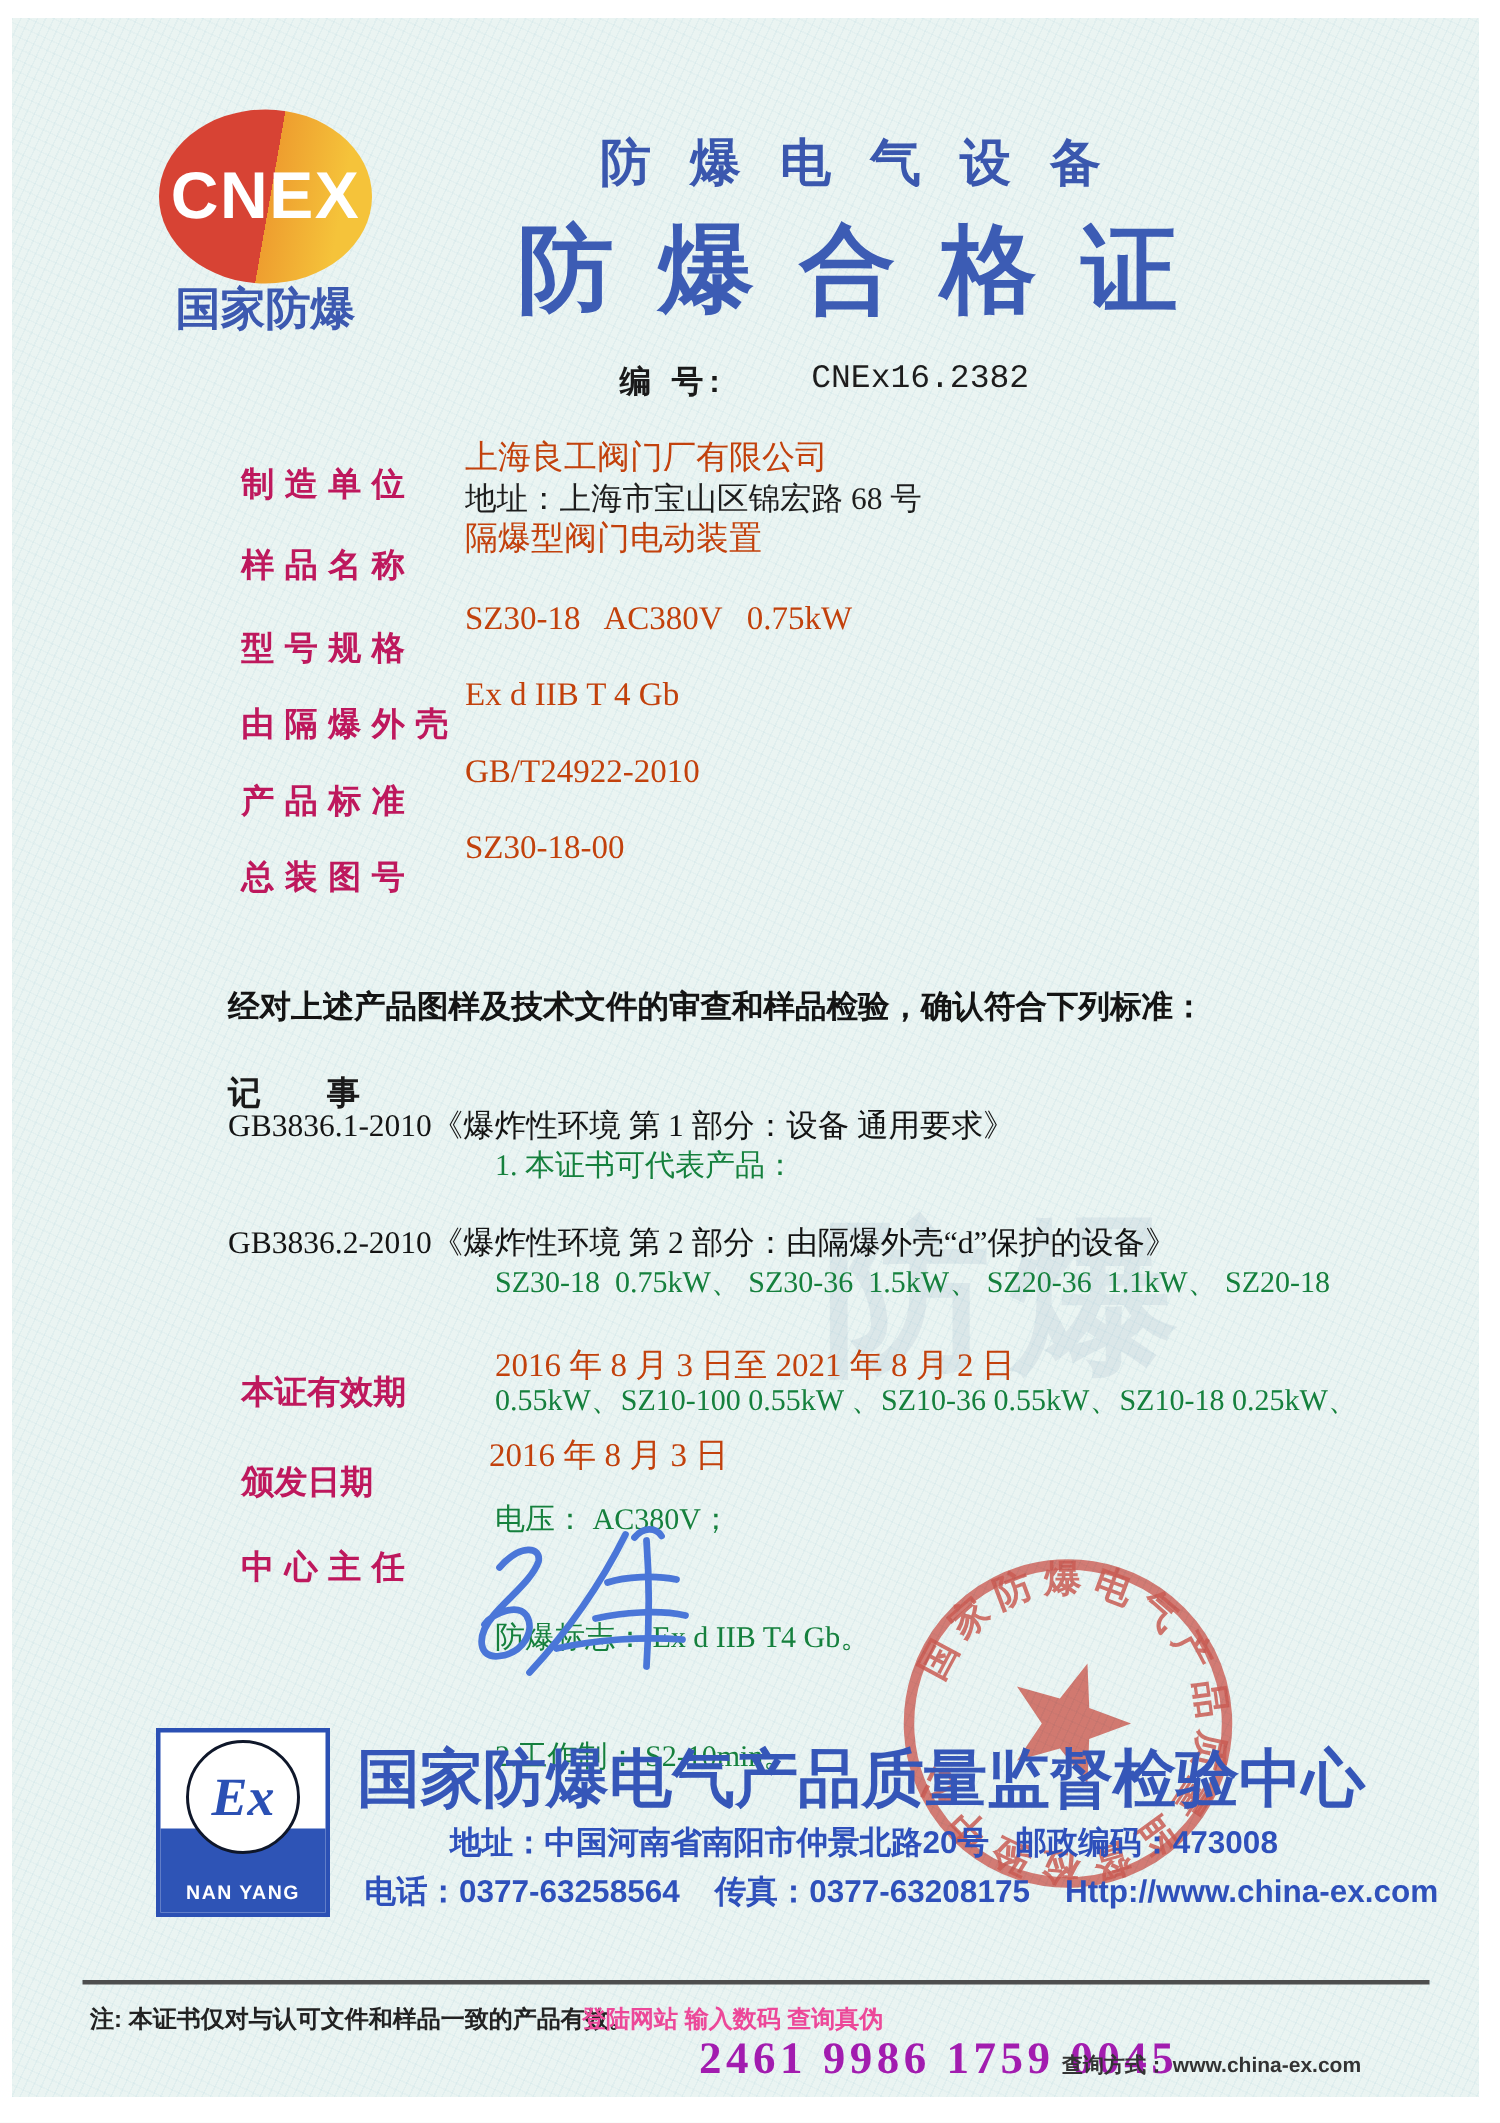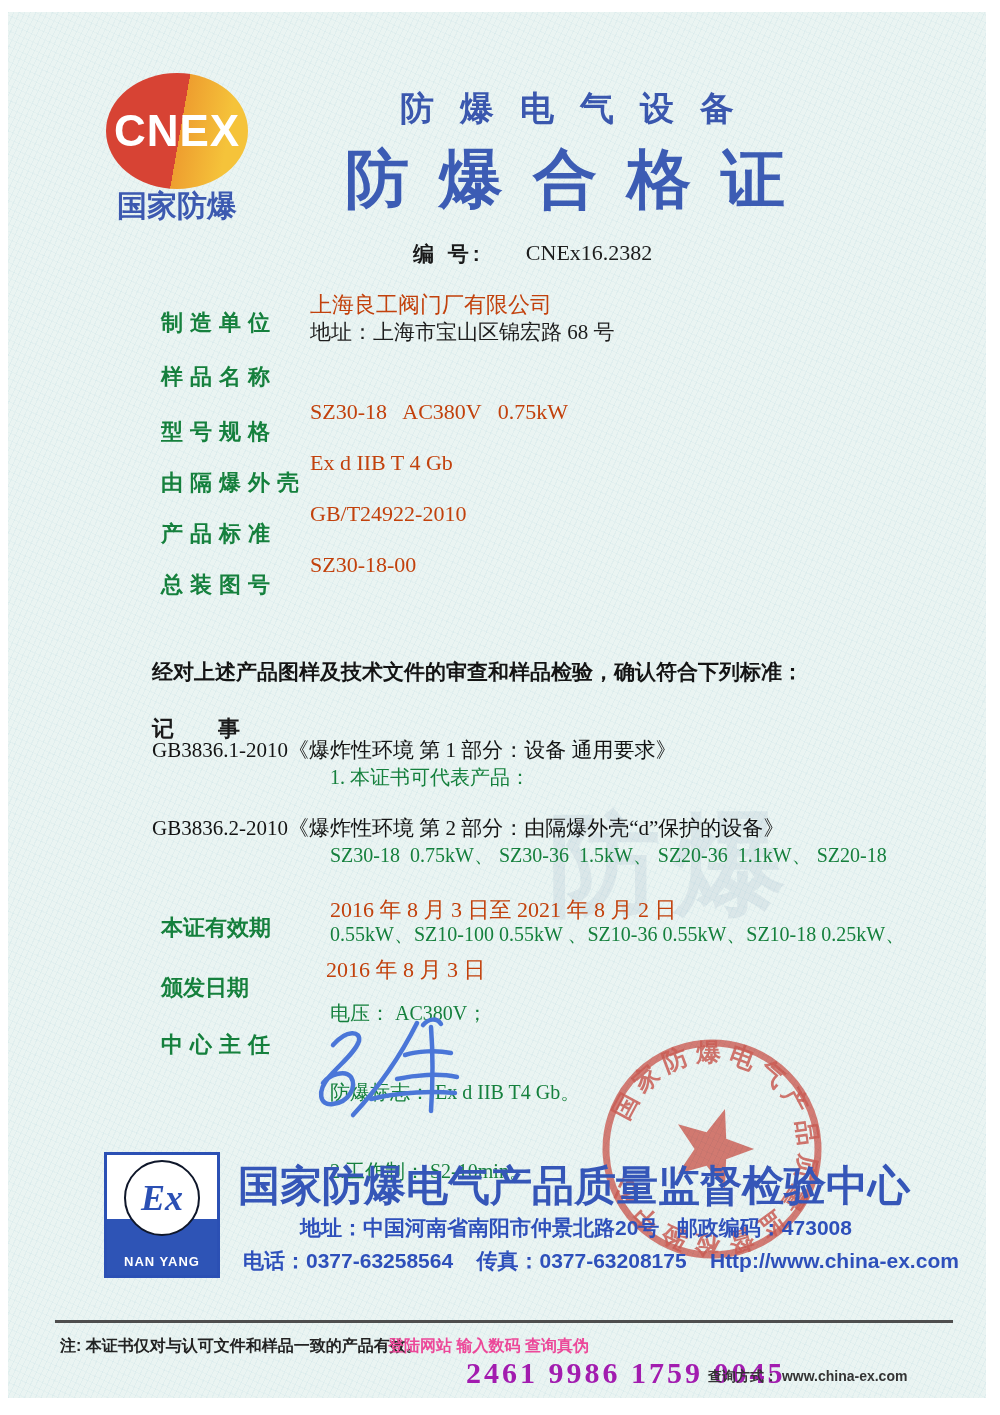--- a/index.html
+++ b/index.html
@@ -30,24 +30,24 @@
   .hd-sub{
     left:290px;top:86px;width:580px;text-align:center;
     font-size:34px;font-weight:bold;color:#3a57ae;letter-spacing:26px;
   }
   .hd-title{
     left:250px;top:136px;width:660px;text-align:center;
     font-size:64px;font-weight:bold;color:#3c5cb4;letter-spacing:30px;
   }
   .cert-no{left:413px;top:240px;display:flex;}
   .cert-no .lab{font-size:21px;font-weight:600;color:#1a1a1a;letter-spacing:4px;}
-  .cert-no .val{margin-left:42px;font-family:Liberation Serif, serif;font-size:22px;color:#1d1d1d;}
+  .cert-no .val{margin-left:57px;font-family:Liberation Mono, monospace;font-size:22px;color:#1d1d1d;}
   
   .row{position:absolute;left:152px;width:810px;white-space:pre-wrap;}
-  .row .lab{font-size:22px;font-weight:600;color:#15803d;letter-spacing:7px;white-space:nowrap;}
+  .row .lab{font-size:22px;font-weight:600;color:#be185d;letter-spacing:7px;white-space:nowrap;}
   .row .lab.tight{letter-spacing:0;}
   .row .val{
     position:absolute;left:158px;top:0;
     font-family:"Liberation Serif",serif;font-size:22px;color:#c2410c;white-space:pre;
   }
   .row .val.off178{left:178px;}
   .row .val.off174{left:174px;}
   .subval{
     position:absolute;left:310px;
     font-family:"Liberation Serif",serif;font-size:21px;color:#1d1d1d;white-space:pre;
@@ -116,20 +116,21 @@
   <span class="val">CNEx16.2382</span>
 </div>
 
 <div class="row" style="top:290px">
   <span class="lab">制造单位</span>
   <span class="val">上海良工阀门厂有限公司</span>
 </div>
 <div class="subval abs" style="top:318px">地址：上海市宝山区锦宏路 68 号</div>
 <div class="row" style="top:344px">
   <span class="lab">样品名称</span>
+  <span class="val">隔爆型阀门电动装置</span>
 </div>
 <div class="row" style="top:399px">
   <span class="lab">型号规格</span>
   <span class="val">SZ30-18   AC380V   0.75kW</span>
 </div>
 <div class="row" style="top:450px">
   <span class="lab">由隔爆外壳</span>
   <span class="val">Ex d IIB T 4 Gb</span>
 </div>
 <div class="row" style="top:501px">

